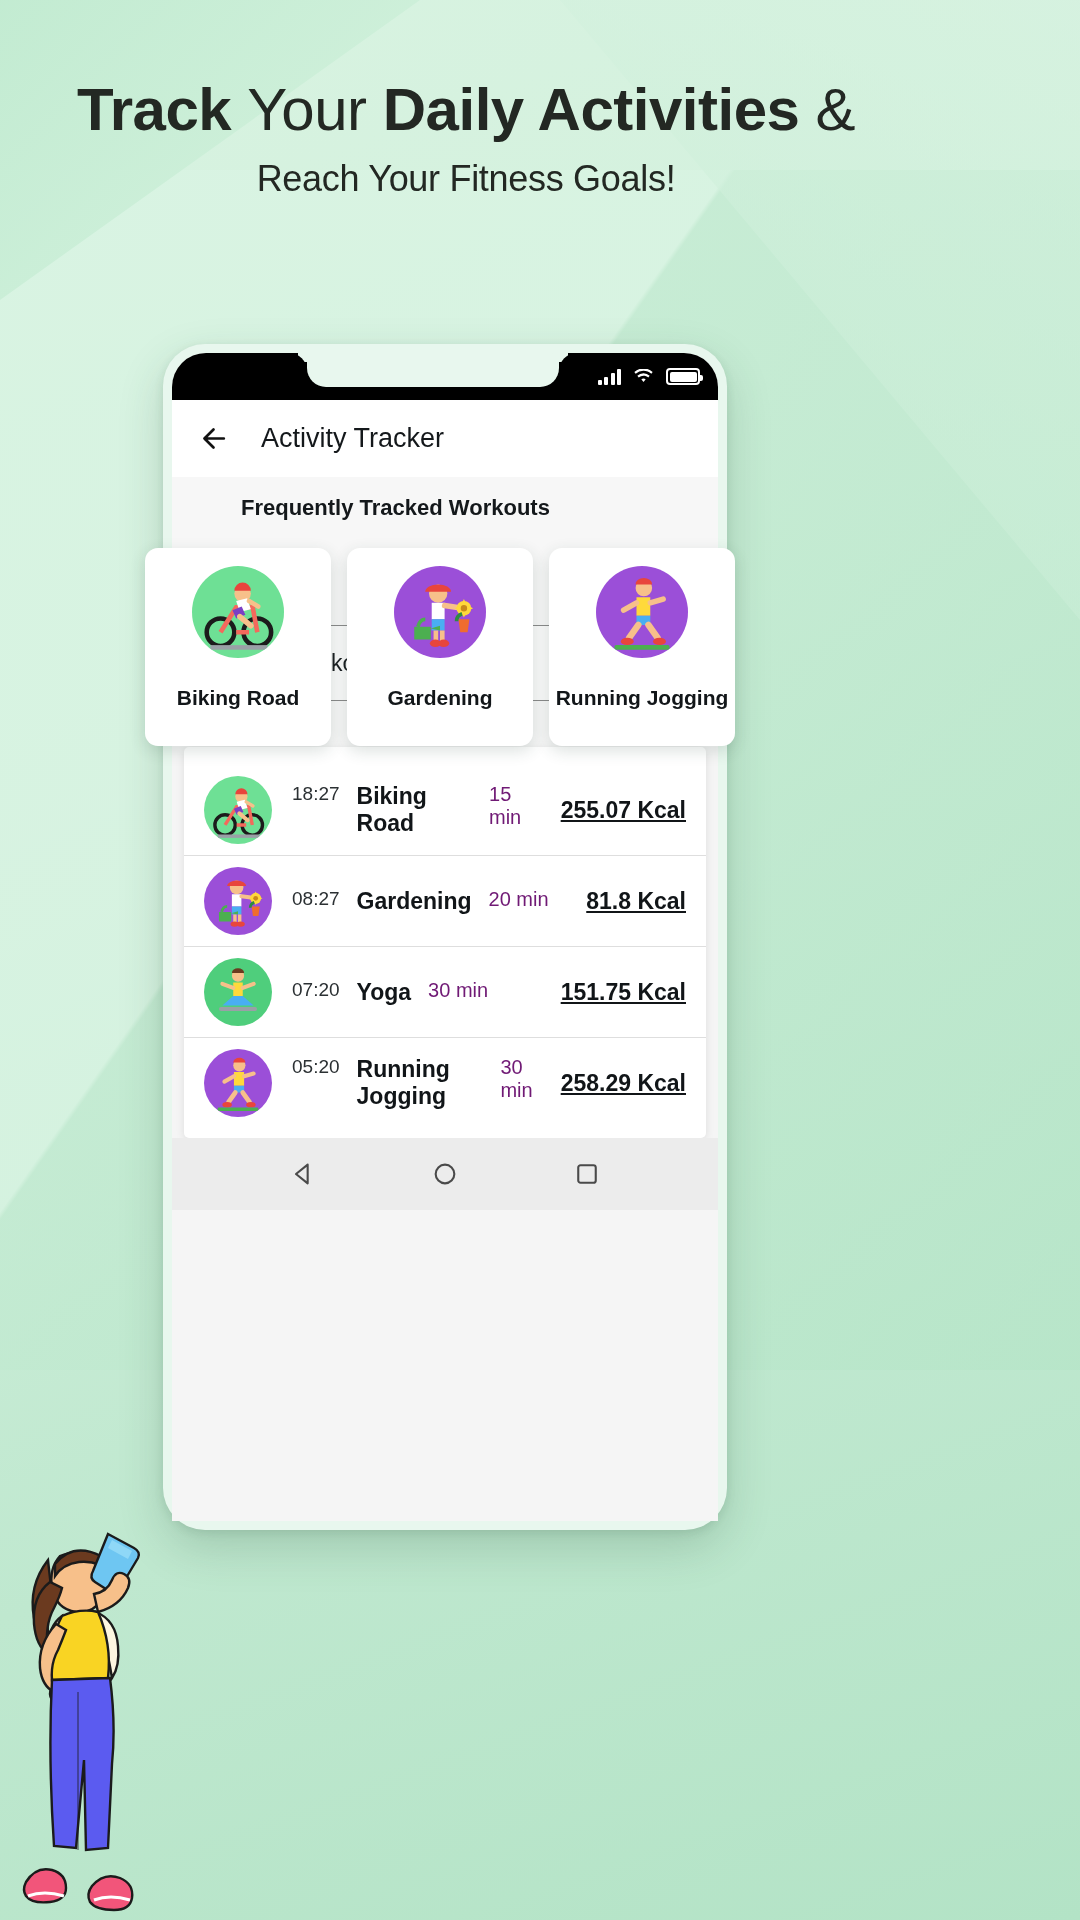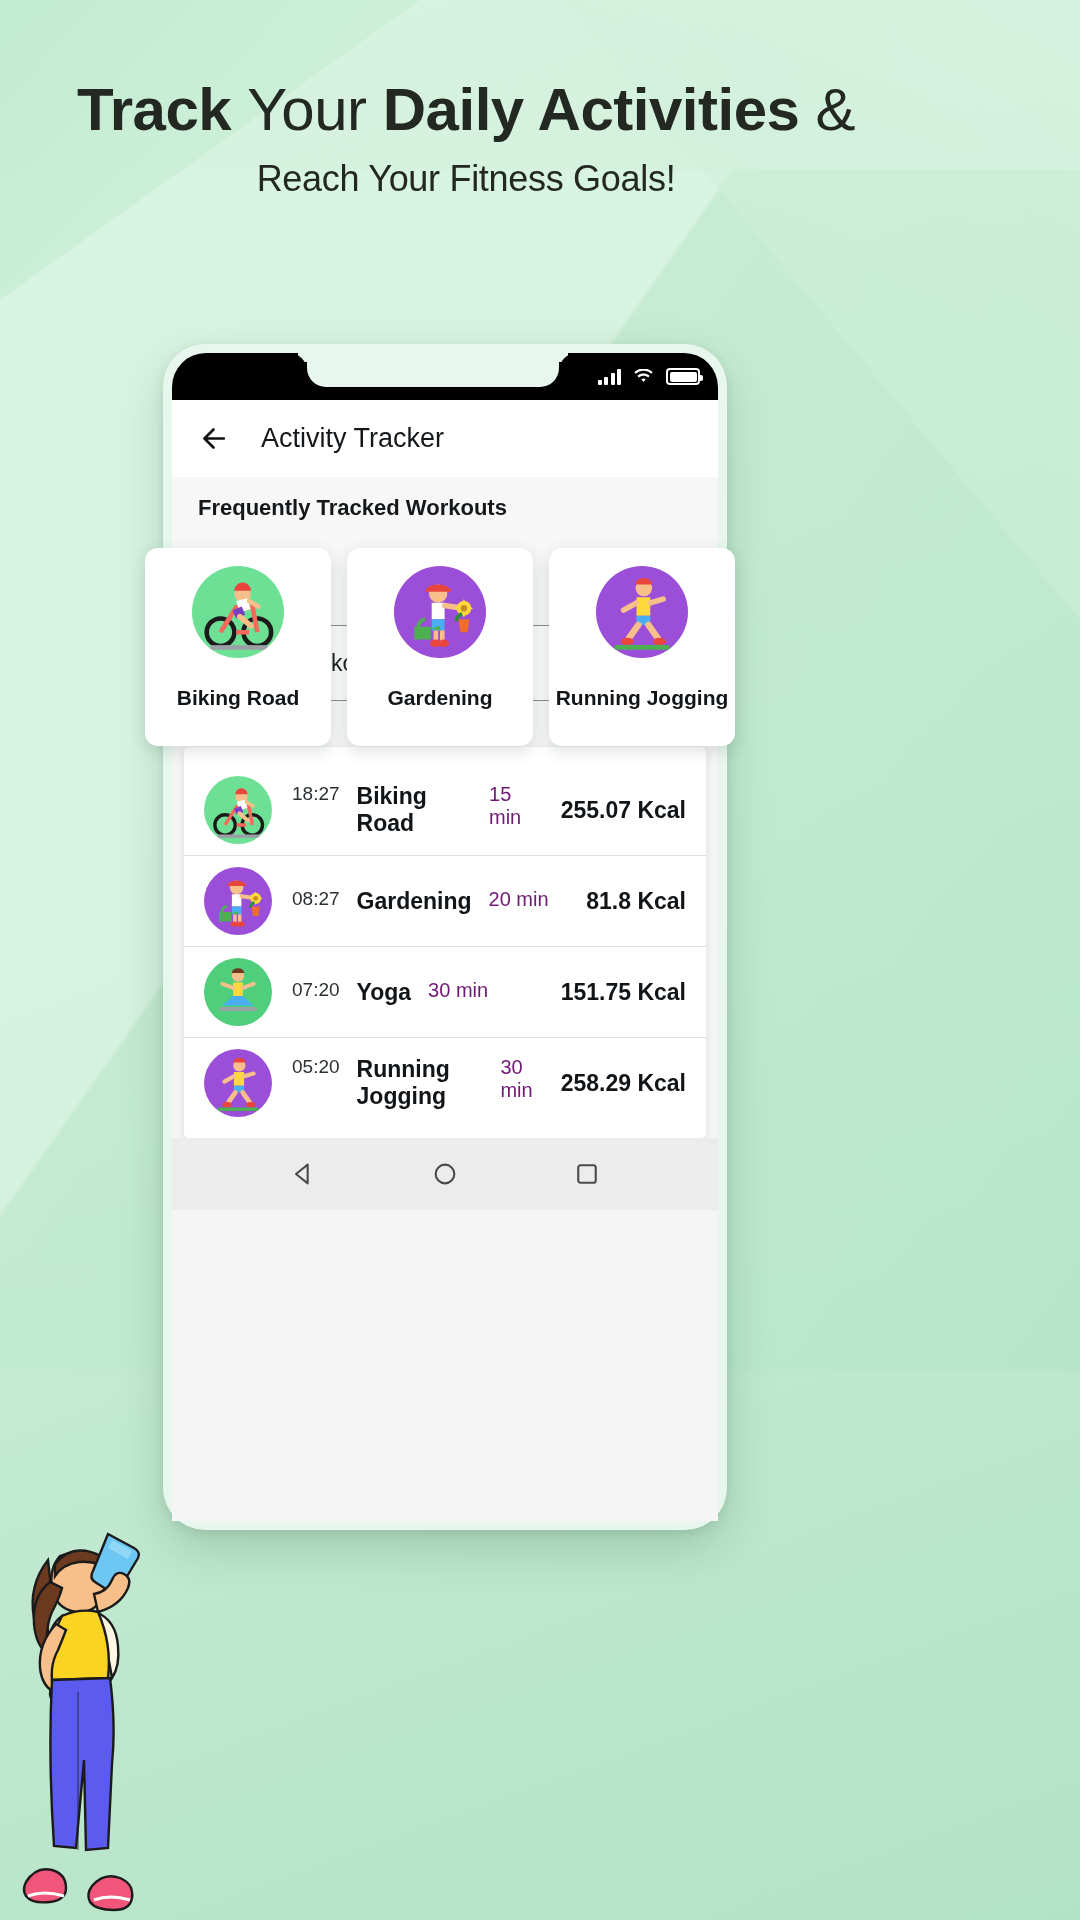--- a/index.html
+++ b/index.html
@@ -110,21 +110,21 @@
     padding-left:26px; gap:32px;
   }
   .back-arrow { width:31px; height:31px; flex:0 0 auto; }
   .appbar-title { font-size:27px; color:#14181b; }
 
   
   .section-title-wrap {
     background:#f7f7f7;
     padding:18px 0 8px 26px;
   }
-  .section-title { font-size:22px; font-weight:bold; color:#14181b; }
+  .section-title { font-size:22px; font-weight:bold; color:#14181b;margin-left:43px; }
 
   
   .chips {
     position:absolute;
     left:145px; top:548px;
     width:790px; height:198px;
     display:flex; gap:16px;
     z-index:9;
   }
   .chip {
@@ -181,21 +181,21 @@
     padding:11px 20px 11px 20px;
     border-top:1.4px solid #dedede;
     gap:20px;
   }
   .row:first-of-type { border-top:none; }
   .row .av { width:68px; height:68px; border-radius:50%; flex:0 0 auto; }
   .row .mid { flex:1 1 auto; display:flex; flex-direction:row; gap:17px; }
   .row .time { font-size:19px; color:#2b3033; }
   .row .name { font-size:23px; font-weight:bold; color:#111518; }
   .row .dur  { font-size:20px; color:#701a75; }
-  .row .kcal { font-size:23px; font-weight:bold; color:#111518; white-space:nowrap; }
+  .row .kcal { font-size:23px; font-weight:bold; color:#111518; white-space:nowrap;text-decoration:underline; }
 
   
   .recentwrap { background:#f7f7f7; padding:52px 0 40px 0; display:flex; justify-content:center; }
   .recent-btn {
     border:1.6px solid #b9b9b9; border-radius:30px;
     background:#fdfdfd;
     padding:13px 46px;
     font-size:24px; font-style:italic; color:#1b1f22;
     box-shadow:0 1px 3px rgba(0,0,0,.07);
   }

